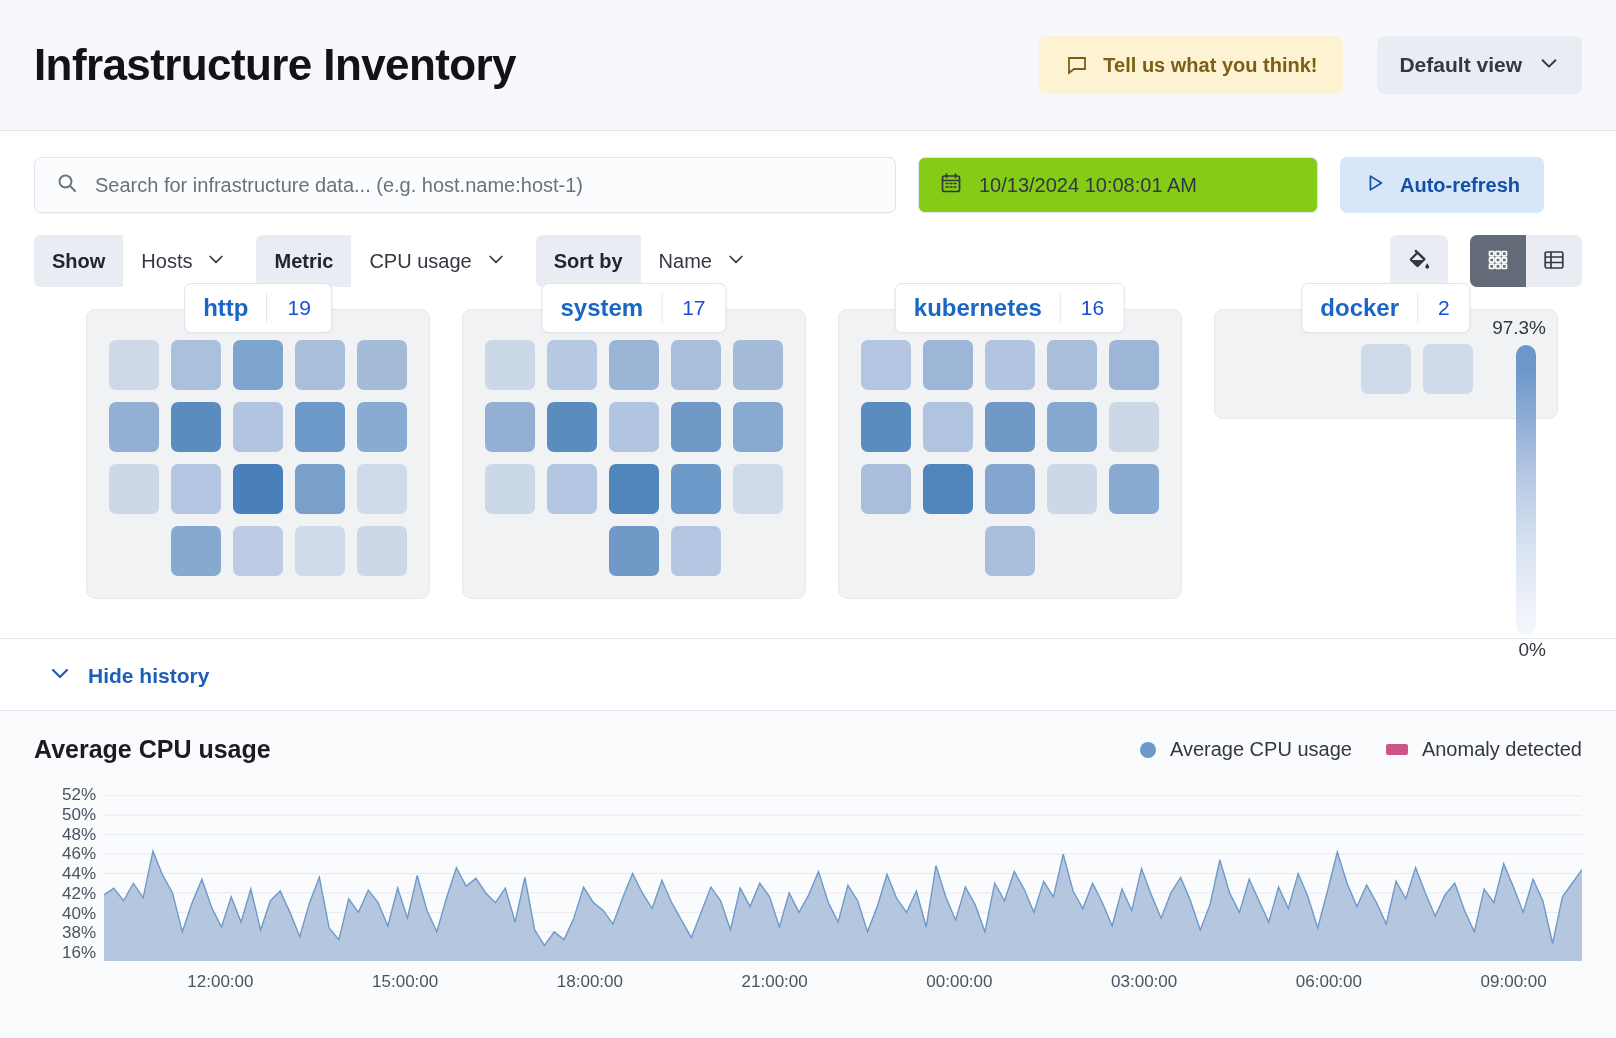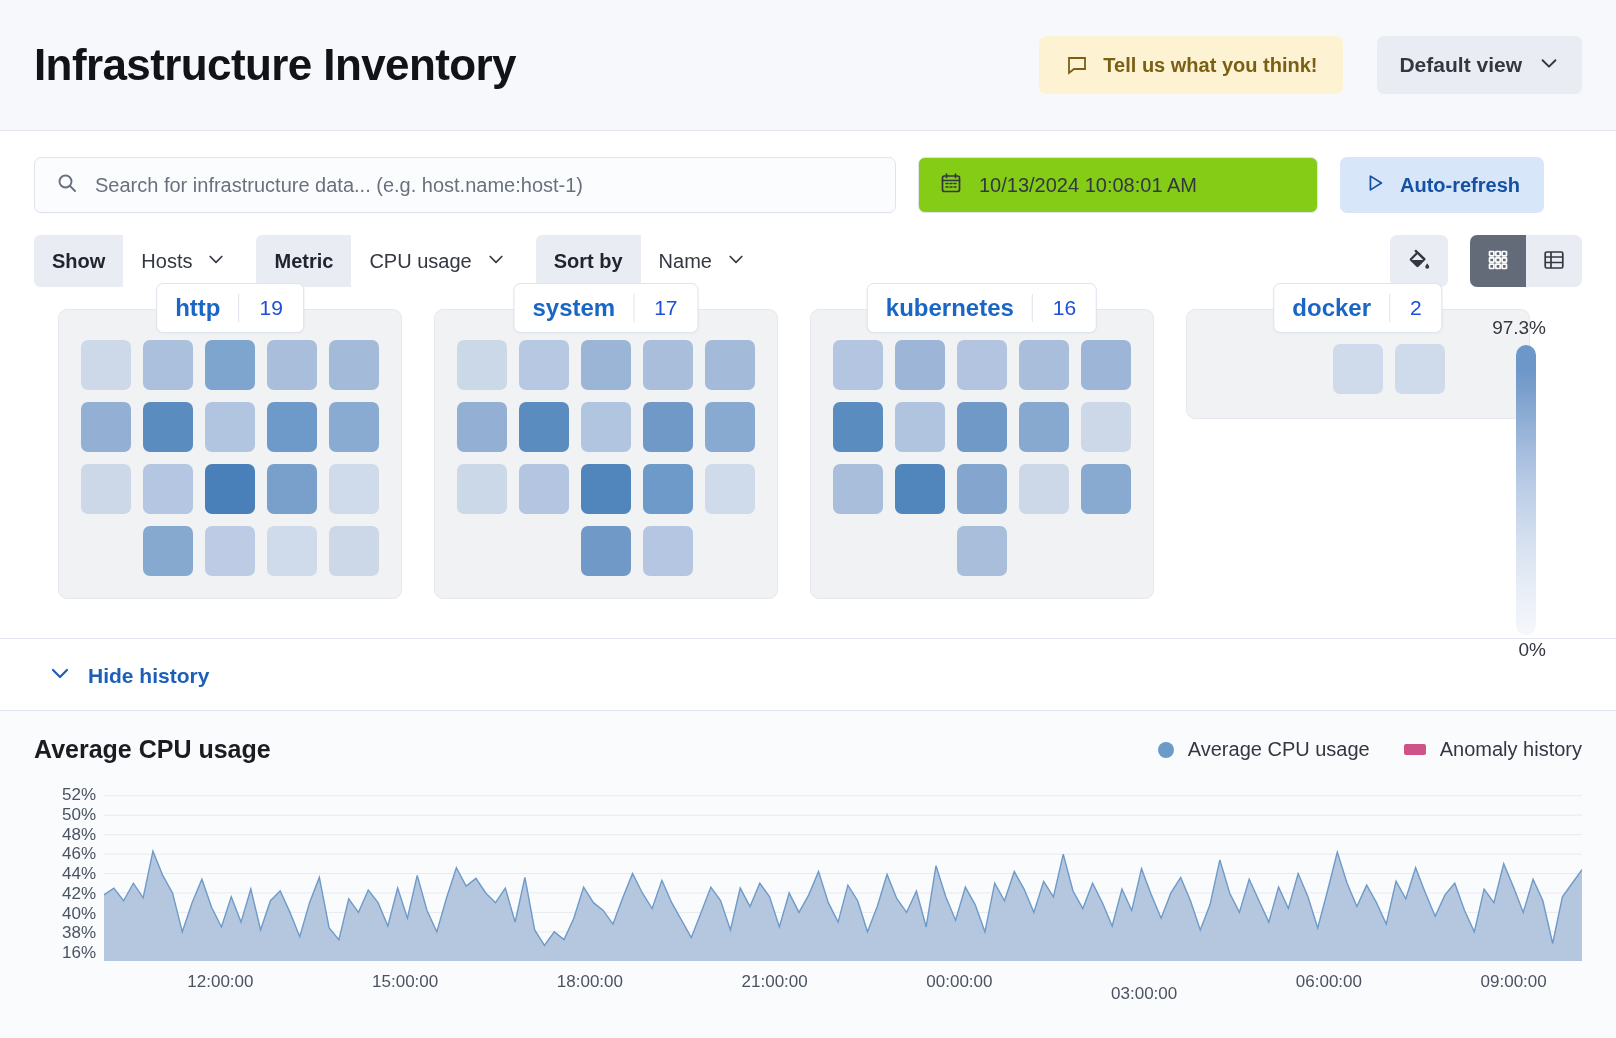--- a/index.html
+++ b/index.html
@@ -139,21 +139,21 @@
 
   
   .waffle-wrap {
     position: relative;
     margin-top: 22px;
     height: 330px;
     border-bottom: 1px solid #e3e6ef;
   }
   .groups {
     display: flex; align-items: flex-start;
-    padding-left: 58px; gap: 32px;
+    padding-left: 86px; gap: 32px;
   }
   .group { position: relative; }
   .group-badge {
     position: absolute; top: -26px; left: 50%;
     transform: translateX(-50%);
     background: #fff;
     border: 1px solid #dfe3ed;
     border-radius: 7px;
     height: 50px;
     display: flex; align-items: center;
@@ -484,21 +484,21 @@
     <div class="chart-head">
       <div class="chart-title">Average CPU usage</div>
       <div class="chart-head-spacer"></div>
       <div class="chart-legend">
         <div class="cl-item">
           <span class="cl-dot"></span>
           <span>Average CPU usage</span>
         </div>
         <div class="cl-item">
           <span class="cl-rect"></span>
-          <span>Anomaly history</span>
+          <span>Anomaly detected</span>
         </div>
       </div>
     </div>
 
     <div class="plot-area">
       <div class="y-axis" id="y-axis">
           <div class="y-tick">52%</div>
           <div class="y-tick">50%</div>
           <div class="y-tick">48%</div>
           <div class="y-tick">46%</div>
@@ -522,20 +522,20 @@
             <path d="M0.00 108.89 L6.62 102.08 L13.25 114.72 L19.87 97.22 L26.49 111.81 L33.11 65.14 L39.74 89.44 L46.36 106.94 L52.98 145.83 L59.60 116.67 L66.23 93.33 L72.85 121.53 L79.47 140.97 L86.09 110.83 L92.72 136.11 L99.34 103.06 L105.96 143.89 L112.58 114.72 L119.21 105.00 L125.83 126.39 L132.45 150.69 L139.07 116.67 L145.70 91.39 L152.32 141.94 L158.94 153.61 L165.56 112.78 L172.19 126.39 L178.81 104.03 L185.43 116.67 L192.05 140.00 L198.68 102.08 L205.30 132.22 L211.92 89.44 L218.54 124.44 L225.17 145.83 L231.79 111.81 L238.41 81.67 L245.03 100.14 L251.66 92.36 L258.28 106.94 L264.90 116.67 L271.52 102.08 L278.15 136.11 L284.77 91.39 L291.39 143.89 L298.01 159.44 L304.64 145.83 L311.26 153.61 L317.88 132.22 L324.50 101.11 L331.13 116.67 L337.75 124.44 L344.37 138.06 L350.99 111.81 L357.62 87.50 L364.24 106.94 L370.86 122.50 L377.48 94.31 L384.11 116.67 L390.73 134.17 L397.35 151.67 L403.97 126.39 L410.60 101.11 L417.22 114.72 L423.84 143.89 L430.46 102.08 L437.09 120.56 L443.71 97.22 L450.33 110.83 L456.95 140.97 L463.58 106.94 L470.20 126.39 L476.82 108.89 L483.44 85.56 L490.07 116.67 L496.69 136.11 L503.31 99.17 L509.93 114.72 L516.56 145.83 L523.18 120.56 L529.80 88.47 L536.42 112.78 L543.05 126.39 L549.67 105.00 L556.29 140.97 L562.91 79.72 L569.54 110.83 L576.16 134.17 L582.78 101.11 L589.40 118.61 L596.03 145.83 L602.65 97.22 L609.27 114.72 L615.89 85.56 L622.52 103.06 L629.14 126.39 L635.76 95.28 L642.38 110.83 L649.01 68.06 L655.63 105.00 L662.25 122.50 L668.87 97.22 L675.50 116.67 L682.12 140.00 L688.74 103.06 L695.36 124.44 L701.99 82.64 L708.61 108.89 L715.23 132.22 L721.85 106.94 L728.48 91.39 L735.10 114.72 L741.72 143.89 L748.34 118.61 L754.97 73.89 L761.59 106.94 L768.21 126.39 L774.83 93.33 L781.46 114.72 L788.08 136.11 L794.70 101.11 L801.32 122.50 L807.95 87.50 L814.57 110.83 L821.19 141.94 L827.81 105.00 L834.44 66.11 L841.06 97.22 L847.68 120.56 L854.30 99.17 L860.93 116.67 L867.55 138.06 L874.17 95.28 L880.79 112.78 L887.42 81.67 L894.04 106.94 L900.66 130.28 L907.28 108.89 L913.91 97.22 L920.53 124.44 L927.15 145.83 L933.77 103.06 L940.40 116.67 L947.02 77.78 L953.64 101.11 L960.26 126.39 L966.89 93.33 L973.51 114.72 L980.13 157.50 L986.75 110.83 L993.38 97.22 L1000.00 83.61 L1000 175 L0 175 Z" fill="#b4c7de"></path>
             <path d="M0.00 108.89 L6.62 102.08 L13.25 114.72 L19.87 97.22 L26.49 111.81 L33.11 65.14 L39.74 89.44 L46.36 106.94 L52.98 145.83 L59.60 116.67 L66.23 93.33 L72.85 121.53 L79.47 140.97 L86.09 110.83 L92.72 136.11 L99.34 103.06 L105.96 143.89 L112.58 114.72 L119.21 105.00 L125.83 126.39 L132.45 150.69 L139.07 116.67 L145.70 91.39 L152.32 141.94 L158.94 153.61 L165.56 112.78 L172.19 126.39 L178.81 104.03 L185.43 116.67 L192.05 140.00 L198.68 102.08 L205.30 132.22 L211.92 89.44 L218.54 124.44 L225.17 145.83 L231.79 111.81 L238.41 81.67 L245.03 100.14 L251.66 92.36 L258.28 106.94 L264.90 116.67 L271.52 102.08 L278.15 136.11 L284.77 91.39 L291.39 143.89 L298.01 159.44 L304.64 145.83 L311.26 153.61 L317.88 132.22 L324.50 101.11 L331.13 116.67 L337.75 124.44 L344.37 138.06 L350.99 111.81 L357.62 87.50 L364.24 106.94 L370.86 122.50 L377.48 94.31 L384.11 116.67 L390.73 134.17 L397.35 151.67 L403.97 126.39 L410.60 101.11 L417.22 114.72 L423.84 143.89 L430.46 102.08 L437.09 120.56 L443.71 97.22 L450.33 110.83 L456.95 140.97 L463.58 106.94 L470.20 126.39 L476.82 108.89 L483.44 85.56 L490.07 116.67 L496.69 136.11 L503.31 99.17 L509.93 114.72 L516.56 145.83 L523.18 120.56 L529.80 88.47 L536.42 112.78 L543.05 126.39 L549.67 105.00 L556.29 140.97 L562.91 79.72 L569.54 110.83 L576.16 134.17 L582.78 101.11 L589.40 118.61 L596.03 145.83 L602.65 97.22 L609.27 114.72 L615.89 85.56 L622.52 103.06 L629.14 126.39 L635.76 95.28 L642.38 110.83 L649.01 68.06 L655.63 105.00 L662.25 122.50 L668.87 97.22 L675.50 116.67 L682.12 140.00 L688.74 103.06 L695.36 124.44 L701.99 82.64 L708.61 108.89 L715.23 132.22 L721.85 106.94 L728.48 91.39 L735.10 114.72 L741.72 143.89 L748.34 118.61 L754.97 73.89 L761.59 106.94 L768.21 126.39 L774.83 93.33 L781.46 114.72 L788.08 136.11 L794.70 101.11 L801.32 122.50 L807.95 87.50 L814.57 110.83 L821.19 141.94 L827.81 105.00 L834.44 66.11 L841.06 97.22 L847.68 120.56 L854.30 99.17 L860.93 116.67 L867.55 138.06 L874.17 95.28 L880.79 112.78 L887.42 81.67 L894.04 106.94 L900.66 130.28 L907.28 108.89 L913.91 97.22 L920.53 124.44 L927.15 145.83 L933.77 103.06 L940.40 116.67 L947.02 77.78 L953.64 101.11 L960.26 126.39 L966.89 93.33 L973.51 114.72 L980.13 157.50 L986.75 110.83 L993.38 97.22 L1000.00 83.61 " fill="none" stroke="#6e9ac9" stroke-width="1.4" vector-effect="non-scaling-stroke"></path>
           </svg>
       </div>
       <div class="x-axis" id="x-axis">
           <div class="x-tick" style="left: 7.875%;">12:00:00</div>
           <div class="x-tick" style="left: 20.375%;">15:00:00</div>
           <div class="x-tick" style="left: 32.875%;">18:00:00</div>
           <div class="x-tick" style="left: 45.375%;">21:00:00</div>
           <div class="x-tick" style="left: 57.875%;">00:00:00</div>
-          <div class="x-tick" style="left: 70.375%; margin-top: 12px;">03:00:00</div>
+          <div class="x-tick" style="left: 70.375%;">03:00:00</div>
           <div class="x-tick" style="left: 82.875%;">06:00:00</div>
           <div class="x-tick" style="left: 95.375%;">09:00:00</div>
         </div>
     </div>
   </div>
 
 </div>
 
 </body></html>

